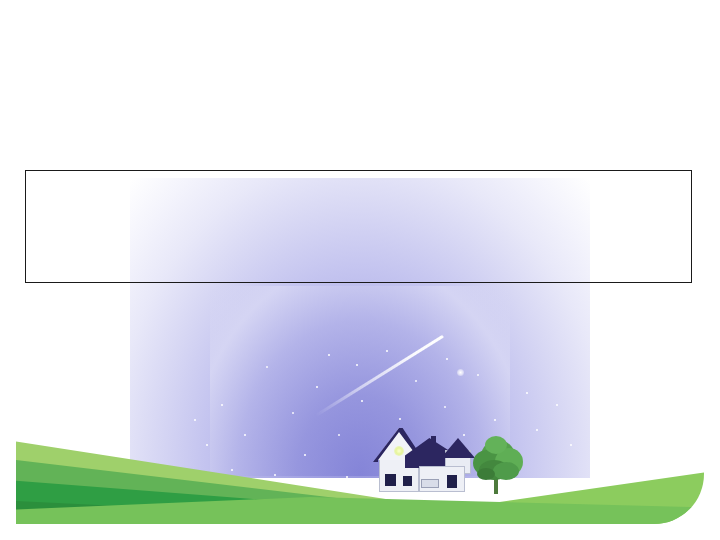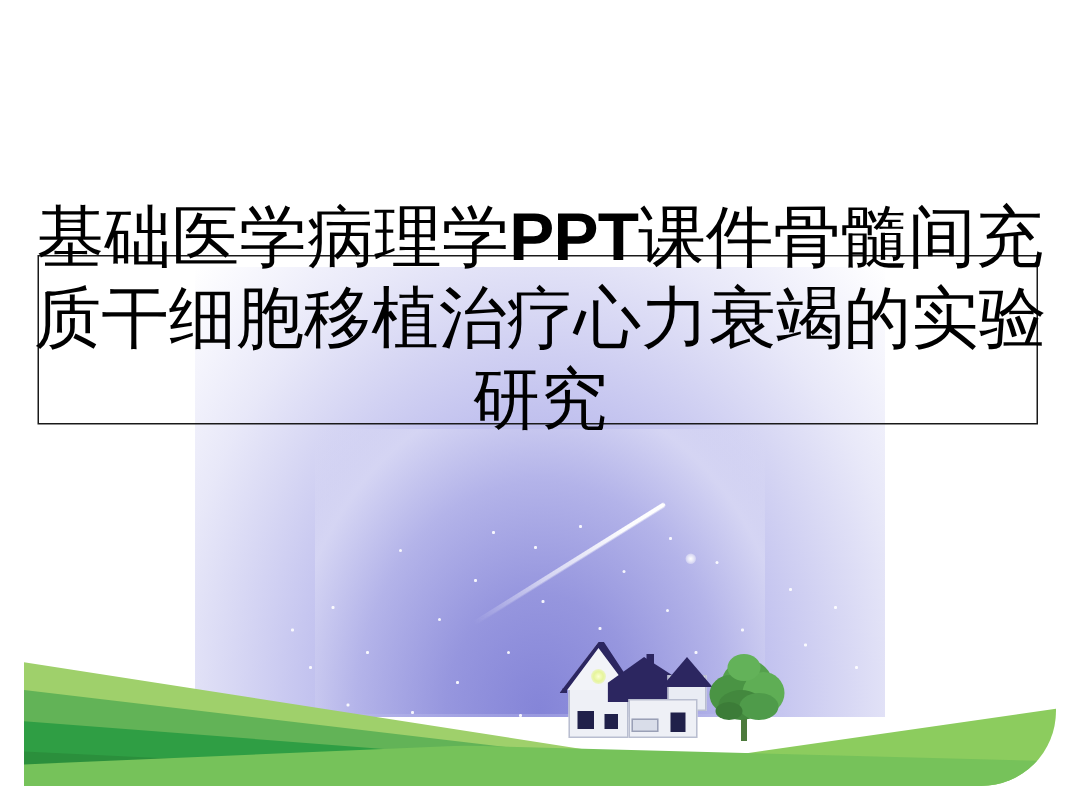--- a/index.html
+++ b/index.html
@@ -328,15 +328,14 @@
       <div class="leaf" style="left:8px;top:26px;width:30px;height:20px;background:#43883e;"></div>
       <div class="leaf" style="left:22px;top:28px;width:26px;height:18px;background:#4f9b4a;"></div>
       <div class="leaf" style="left:14px;top:2px;width:22px;height:18px;background:#63b259;"></div>
       <div class="leaf" style="left:6px;top:34px;width:18px;height:12px;background:#3c7c38;"></div>
     </div>
 
   </div>
 
   <div id="title-box"></div>
 
-  <div id="title-text"><span>基础医学病理学</span><span class="latin">PPT</span><span>课件骨髓间充质干细胞移植治疗心力衰竭的实验研究</span></div>
 
 </div>
 
 </body></html>

